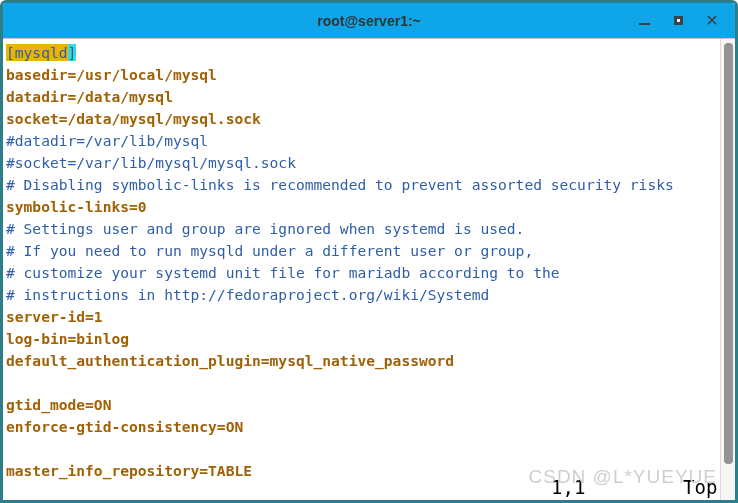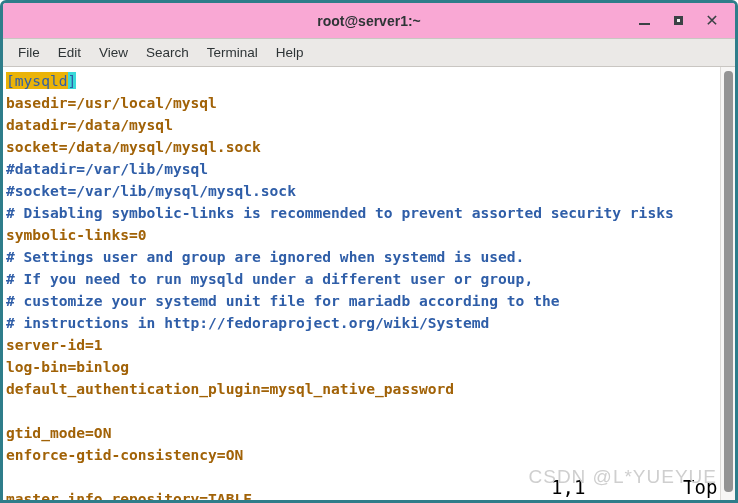--- a/index.html
+++ b/index.html
@@ -27,21 +27,21 @@
     border-top-right-radius: 6px;
     display: flex;
     flex-direction: column;
   }
 
   
   .titlebar {
     position: relative;
     height: 35px;
     min-height: 35px;
-    background: #f9a8d4;
+    background: #0ea5e9;
     border-bottom: 1px solid #c9c6c2;
     border-top-left-radius: 3px;
     border-top-right-radius: 3px;
     display: flex;
     align-items: center;
     justify-content: center;
   }
   .title-text {
     font-size: 14px;
     color: #2e3436;
@@ -126,21 +126,21 @@
     flex: 1;
     padding: 3px 0 0 3px;
     font-family: "DejaVu Sans Mono", monospace;
     font-size: 14.6px;
     line-height: 22px;
     color: #000000;
     white-space: pre;
     overflow: hidden;
   }
   .line { height: 22px; }
-  .c-comment { color: #2f5ea8; font-weight: bold; }
+  .c-comment { color: #2f5ea8; }
   .c-plain   { color: #a16207; font-weight: bold; }
   .c-section {
     color: #2f5ea8;
     background: #eab308;
   }
   .c-cursor {
     color: #2f5ea8;
     background: #3ad9d9;
   }
 
@@ -214,28 +214,20 @@
       </div>
       <div class="win-btn">
         <div class="glyph-max"></div>
       </div>
       <div class="win-btn">
         <div class="glyph-close">✕</div>
       </div>
     </div>
   </div>
 
-  <div class="menubar">
-    <div class="menu-item">File</div>
-    <div class="menu-item">Edit</div>
-    <div class="menu-item">View</div>
-    <div class="menu-item">Search</div>
-    <div class="menu-item">Terminal</div>
-    <div class="menu-item">Help</div>
-  </div>
 
   <div class="terminal-area">
 
     <div class="terminal-text" id="term-lines"><div class="line"><span class="c-section">[mysqld</span><span class="c-cursor">]</span></div><div class="line"><span class="c-plain">basedir=/usr/local/mysql</span></div><div class="line"><span class="c-plain">datadir=/data/mysql</span></div><div class="line"><span class="c-plain">socket=/data/mysql/mysql.sock</span></div><div class="line"><span class="c-comment">#datadir=/var/lib/mysql</span></div><div class="line"><span class="c-comment">#socket=/var/lib/mysql/mysql.sock</span></div><div class="line"><span class="c-comment"># Disabling symbolic-links is recommended to prevent assorted security risks</span></div><div class="line"><span class="c-plain">symbolic-links=0</span></div><div class="line"><span class="c-comment"># Settings user and group are ignored when systemd is used.</span></div><div class="line"><span class="c-comment"># If you need to run mysqld under a different user or group,</span></div><div class="line"><span class="c-comment"># customize your systemd unit file for mariadb according to the</span></div><div class="line"><span class="c-comment"># instructions in http://fedoraproject.org/wiki/Systemd</span></div><div class="line"><span class="c-plain">server-id=1</span></div><div class="line"><span class="c-plain">log-bin=binlog</span></div><div class="line"><span class="c-plain">default_authentication_plugin=mysql_native_password</span></div><div class="line"><span class="c-plain">&nbsp;</span></div><div class="line"><span class="c-plain">gtid_mode=ON</span></div><div class="line"><span class="c-plain">enforce-gtid-consistency=ON</span></div><div class="line"><span class="c-plain">&nbsp;</span></div><div class="line"><span class="c-plain">master_info_repository=TABLE</span></div></div>
 
     <div class="statusline">
       <span class="pos-indicator">1,1</span>
       <span class="scroll-indicator">Top</span>
     </div>
 

